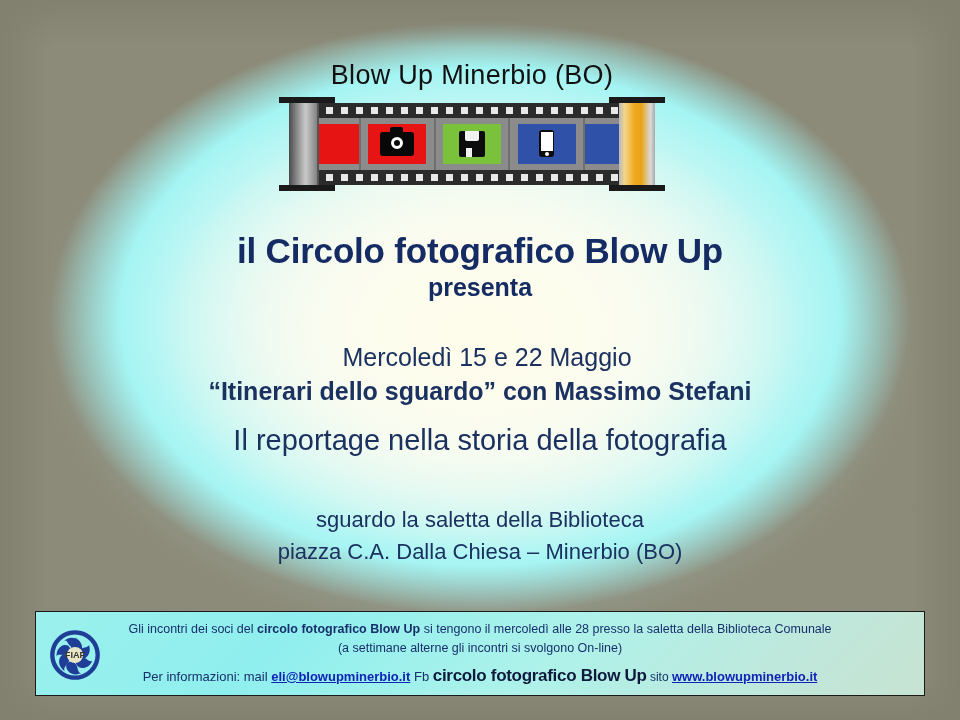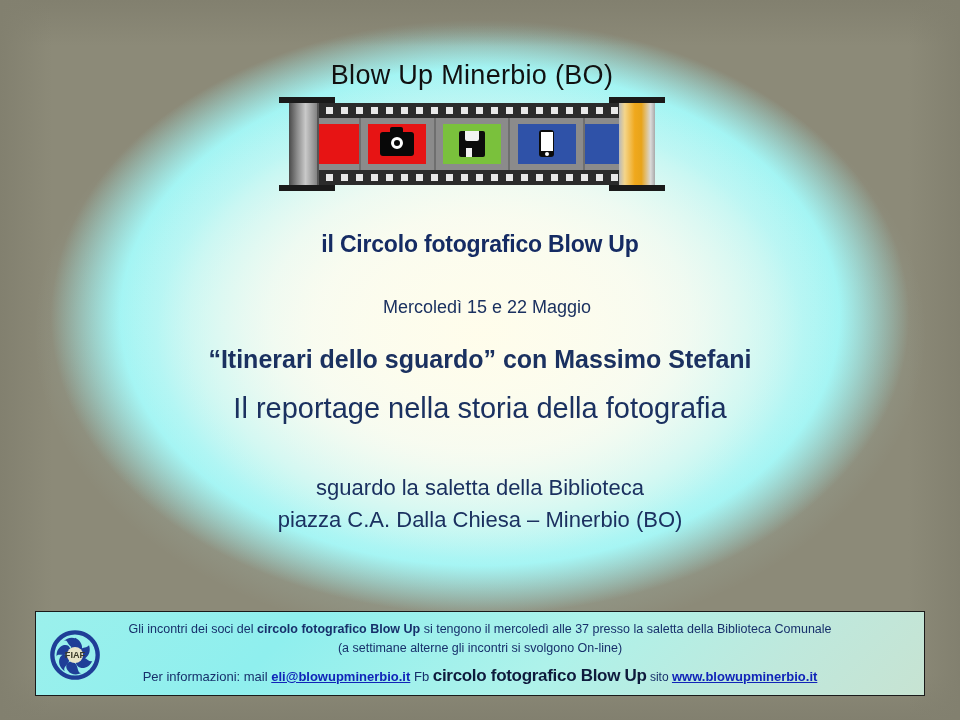--- a/index.html
+++ b/index.html
@@ -81,25 +81,25 @@
   .ico-floppy{position:relative;width:26px;height:26px;background:#0c0c0c;border-radius:2px;}
   .ico-floppy .shutter{position:absolute;top:0;left:6px;width:14px;height:10px;background:#f2f2f2;border-radius:0 0 2px 2px;}
   .ico-floppy .label{position:absolute;bottom:0;left:7px;width:12px;height:9px;background:#f2f2f2;}
   .ico-floppy .notch{position:absolute;bottom:0;left:13px;width:6px;height:9px;background:#0c0c0c;}
   .ico-phone{position:relative;width:15px;height:27px;background:#0c0c0c;border-radius:3px;}
   .ico-phone .scr{position:absolute;top:2px;left:1.5px;width:12px;height:19px;background:#fff;}
   .ico-phone .btn{position:absolute;bottom:1px;left:5.5px;width:4px;height:4px;background:#fff;border-radius:50%;}
 
   
   .main{position:absolute;left:0;right:0;top:232px;text-align:center;color:#152B63;}
-  .t-head{font-size:23px;font-weight:bold;line-height:1.08;letter-spacing:-.2px;color:#152B63;}
+  .t-head{font-size:35px;font-weight:bold;line-height:1.08;letter-spacing:-.2px;color:#152B63;}
   .t-sub{font-size:25px;font-weight:bold;line-height:1.25;margin-top:2px;color:#152B63;}
   .blk2{margin-top:38px;color:#1B3160;}
-  .t-date{font-size:18px;font-weight:normal;line-height:1.35;padding-left:14px;}
-  .t-title{font-size:25px;font-weight:bold;line-height:1.35;margin-top:24px;}
+  .t-date{font-size:25px;font-weight:normal;line-height:1.35;padding-left:14px;}
+  .t-title{font-size:25px;font-weight:bold;line-height:1.35;}
   .t-desc{font-size:29px;font-weight:normal;line-height:1.35;margin-top:12px;}
   .blk3{margin-top:44px;color:#1B3160;}
   .t-loc{font-size:22px;font-weight:normal;line-height:1.45;}
 
   
   .footer{
     position:absolute;left:35px;top:611px;width:890px;height:85px;
     box-sizing:border-box;border:1.5px solid #1a1a1a;
     background:linear-gradient(135deg,#9BF0EC 0%,#8FEFEE 28%,#AEF2EA 58%,#BFE8DC 82%,#C7E3D2 100%);
   }
@@ -214,20 +214,21 @@
 
       <div class="roll right">
         <div class="roll-bar rb-t"></div>
         <div class="roll-bar rb-b"></div>
       </div>
     </div>
   </div>
 
   <div class="main">
     <div class="t-head">il Circolo fotografico Blow Up</div>
+    <div class="t-sub">presenta</div>
 
     <div class="blk2">
       <div class="t-date">Mercoledì 15 e 22 Maggio</div>
       <div class="t-title">“Itinerari dello sguardo” con Massimo Stefani</div>
       <div class="t-desc">Il reportage nella storia della fotografia</div>
     </div>
 
     <div class="blk3">
       <div class="t-loc">sguardo la saletta della Biblioteca</div>
       <div class="t-loc">piazza C.A. Dalla Chiesa – Minerbio (BO)</div>
@@ -246,18 +247,18 @@
           <path d="M31 80c-8-5-12-14-10-22 2-8 8-11 14-8 5 3 6 10 2 15-4 6-9 9-6 15z"></path>
           <path d="M16 53c-1-10 4-18 12-21 8-2 13 2 13 8 0 6-6 10-12 10-7 0-12-2-13 3z"></path>
           <path d="M28 25c7-7 17-9 24-5 6 4 7 11 2 15-5 3-11 1-15-4-4-6-5-11-11-6z"></path>
         </g>
         <circle cx="50" cy="50" r="15" fill="#E8E4C8"></circle>
         <text x="50" y="55" font-size="17" font-family="Liberation Sans, sans-serif" font-weight="bold" fill="#3A3A2A" text-anchor="middle">FIAF</text>
       </svg>
     </div>
 
     <div class="foot-lines">
-      <div class="fl"><span>Gli incontri dei soci del </span><b>circolo fotografico Blow Up</b><span> si tengono il mercoledì alle 37 presso la saletta della Biblioteca Comunale</span></div>
+      <div class="fl"><span>Gli incontri dei soci del </span><b>circolo fotografico Blow Up</b><span> si tengono il mercoledì alle 28 presso la saletta della Biblioteca Comunale</span></div>
       <div class="fl">(a settimane alterne gli incontri si svolgono On-line)</div>
       <div class="fl fl3"><span>Per informazioni: mail </span><a class="lnk" href="#">eli@blowupminerbio.it</a><span> Fb </span><span class="fb-big">circolo fotografico Blow Up</span><span class="sito"> sito </span><a class="lnk" href="#">www.blowupminerbio.it</a></div>
     </div>
   </div>
 </div>
 
 </body></html>

